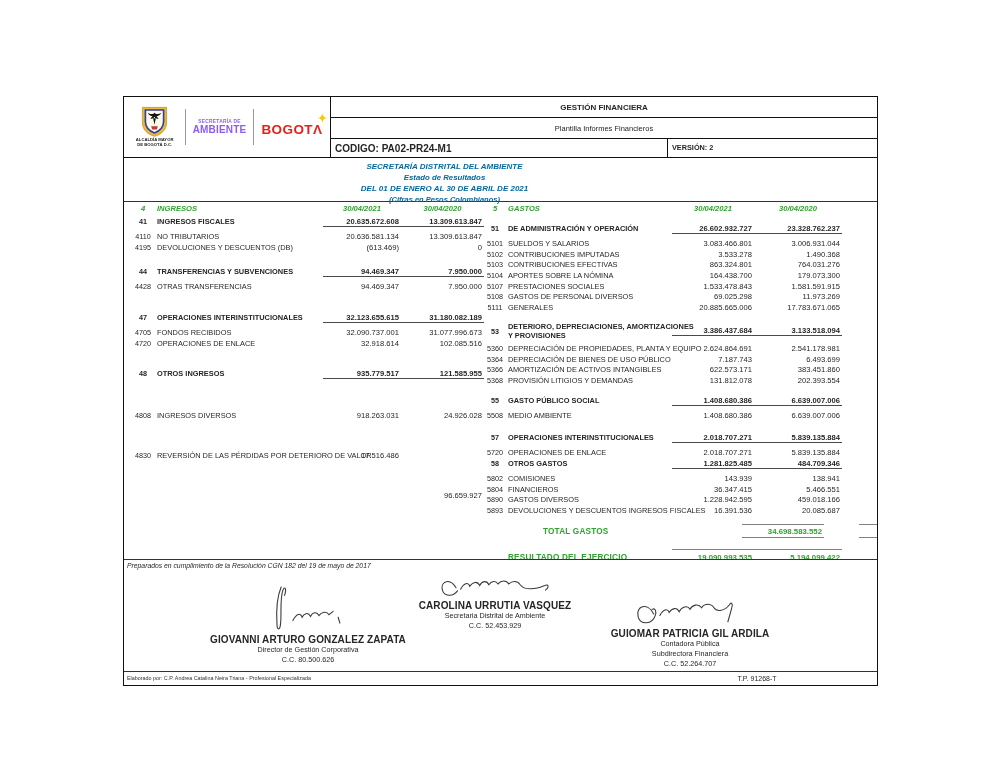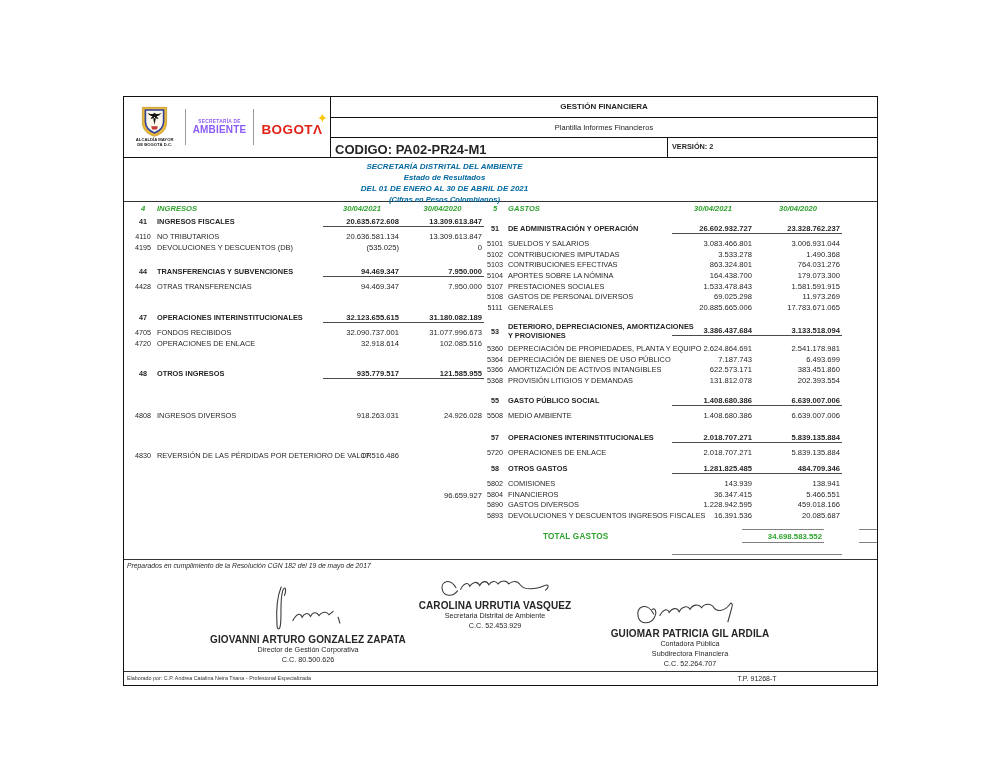--- a/index.html
+++ b/index.html
@@ -19,21 +19,21 @@
   .sda .l1 { font-size:4.8px; font-weight:bold; letter-spacing:.3px; }
   .sda .l2 { font-size:10px; font-weight:bold; letter-spacing:.2px; }
   .bog { position:relative; color:#E2231A; font-weight:bold; font-size:13.5px; letter-spacing:.4px; padding-top:4px; }
   .bog .star { position:absolute; top:-6px; right:-5px; color:#FFC600; font-size:11px; font-style:normal; }
   .hdr-right { flex:1; display:flex; flex-direction:column; }
   .hr1 { height:21px; border-bottom:1px solid #111; display:flex; align-items:center; justify-content:center;
          font-weight:bold; font-size:8px; }
   .hr2 { height:21px; border-bottom:1px solid #111; display:flex; align-items:center; justify-content:center;
          font-size:7.5px; }
   .hr3 { flex:1; display:flex; }
-  .codigo { width:337px; border-right:1px solid #111; font-weight:bold; font-size:13px; padding:4px 0 0 4px; }
+  .codigo { width:337px; border-right:1px solid #111; font-weight:bold; font-size:10px; padding:4px 0 0 4px; }
   .version { flex:1; font-weight:bold; font-size:7.3px; padding:4px 0 0 4px; }
 
   
   .titleblock { height:43px; padding:3px 112px 0 0; text-align:center; color:#0369a1;
                 font-weight:bold; font-style:italic; }
   .t1 { font-size:8px; line-height:11px; }
   .t2 { font-size:7.8px; line-height:11px; }
   .t3 { font-size:8px; line-height:11.5px; }
   .t4 { font-size:7.5px; line-height:10px; }
 
@@ -68,21 +68,21 @@
   #ingresos .s2 .sub-rows { }
   #ingresos .s3 { margin-top:20px; }
   #ingresos .s3 .sub-rows { margin-top:6px; }
   #ingresos .s3 .sub { height:12px; line-height:12px;margin-top:28px; }
   #ingresos .total-row { margin-top:74px; }
 
   #gastos .s0 { margin-top:7px; }
   #gastos .s1 { margin-top:7px; }
   #gastos .s2 { margin-top:9px; }
   #gastos .s3 { margin-top:12px; }
-  #gastos .s4 { margin-top:5px; }
+  #gastos .s4 { }
   #gastos .total-row.t0 { margin-top:6px;gap:35px; }
   #gastos .total-row.t1 { margin-top:9px; }
 
   .total-row { height:17px; align-items:center; }
   .total-row .c.label { color:#2EA32D; font-weight:bold; font-size:8.2px; letter-spacing:.2px; }
   .total-row .c.val { color:#2EA32D; font-weight:bold; font-size:7.8px;
                       border-top:1.8px solid #808080; border-bottom:1.8px solid #808080; padding:1.5px 2px; }
 
   
   .noteline { height:13px; border-top:1px solid #333; font-size:6.8px; font-style:italic; padding:2px 0 0 3px; }
@@ -164,21 +164,21 @@
           <div class="sub-rows">
             <div class="row sub">
               <span class="c code">4110</span>
               <span class="c label">NO TRIBUTARIOS</span>
               <span class="c val">20.636.581.134</span>
               <span class="c val">13.309.613.847</span>
             </div>
             <div class="row sub">
               <span class="c code">4195</span>
               <span class="c label">DEVOLUCIONES Y DESCUENTOS (DB)</span>
-              <span class="c val">(535.025)</span>
+              <span class="c val">(613.469)</span>
               <span class="c val">0</span>
             </div>
           </div>
         </div>
         <div class="section s1">
           <div class="row cat">
             <span class="c code">44</span>
             <span class="c label">TRANSFERENCIAS Y SUBVENCIONES</span>
             <span class="c val">94.469.347</span>
             <span class="c val">7.950.000</span>

